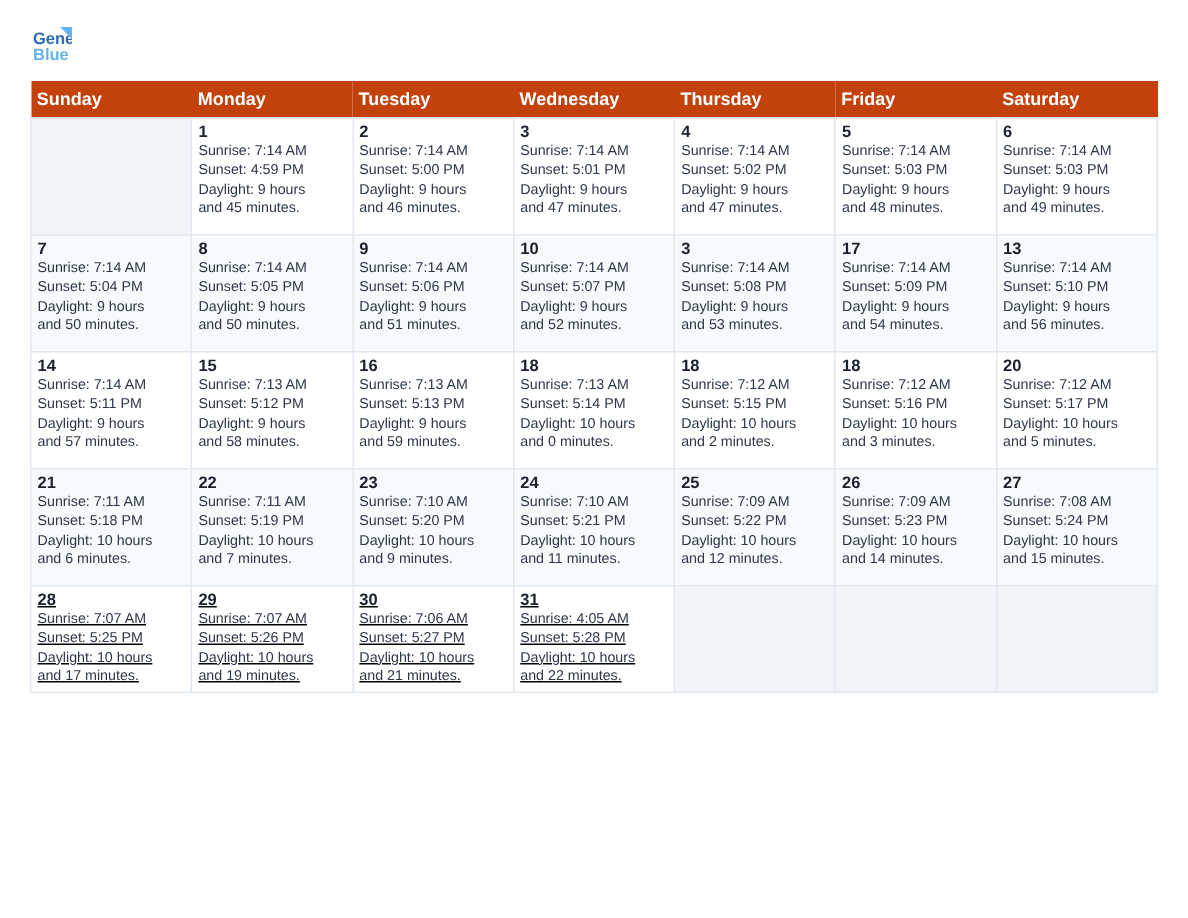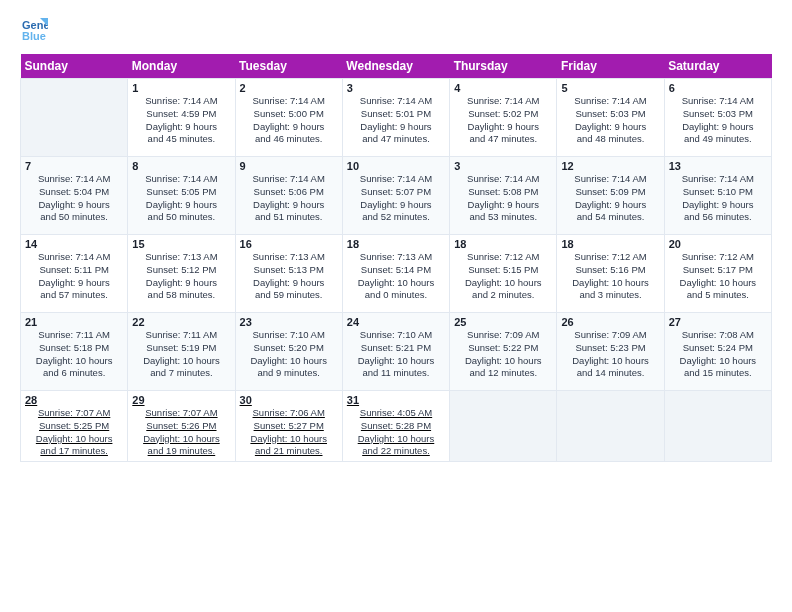--- a/index.html
+++ b/index.html
@@ -43,21 +43,21 @@
     .location {
       font-size: 14px;
       color: #4a5568;
     }
     .calendar {
       width: 100%;
       border-collapse: collapse;
       font-size: 10px;
     }
     .calendar th {
-      background: #a21caf;
+      background: #c2410c;
       color: #fff;
       padding: 5px 4px;
       text-align: left;
       font-size: 12px;
       font-weight: bold;
     }
     .calendar td {
       border: 1px solid #e2e8f0;
       vertical-align: top;
       padding: 3px 4px;
@@ -74,21 +74,20 @@
       font-weight: bold;
       font-size: 11px;
       display: block;
       margin-bottom: 1px;
       color: #1a202c;
     }
     .day-info {
       color: #2d3748;
       font-size: 9.5px;
       line-height: 1.35;
-      text-align: center;
     }
     .empty { background: #f0f4f8 !important; }
     .last-row td { height: 70px; text-decoration: underline; }
   </style>
 </head>
 <body>
 
 <div class="page">
   <div class="header">
     <div class="logo">
@@ -193,21 +192,21 @@
 and 52 minutes.</div>
           </td>
           <td>
             <span class="day-num">3</span>
             <div class="day-info" style="white-space: pre-line;">Sunrise: 7:14 AM
 Sunset: 5:08 PM
 Daylight: 9 hours
 and 53 minutes.</div>
           </td>
           <td>
-            <span class="day-num">12</span>
+            <span class="day-num">17</span>
             <div class="day-info" style="white-space: pre-line;">Sunrise: 7:14 AM
 Sunset: 5:09 PM
 Daylight: 9 hours
 and 54 minutes.</div>
           </td>
           <td>
             <span class="day-num">13</span>
             <div class="day-info" style="white-space: pre-line;">Sunrise: 7:14 AM
 Sunset: 5:10 PM
 Daylight: 9 hours

